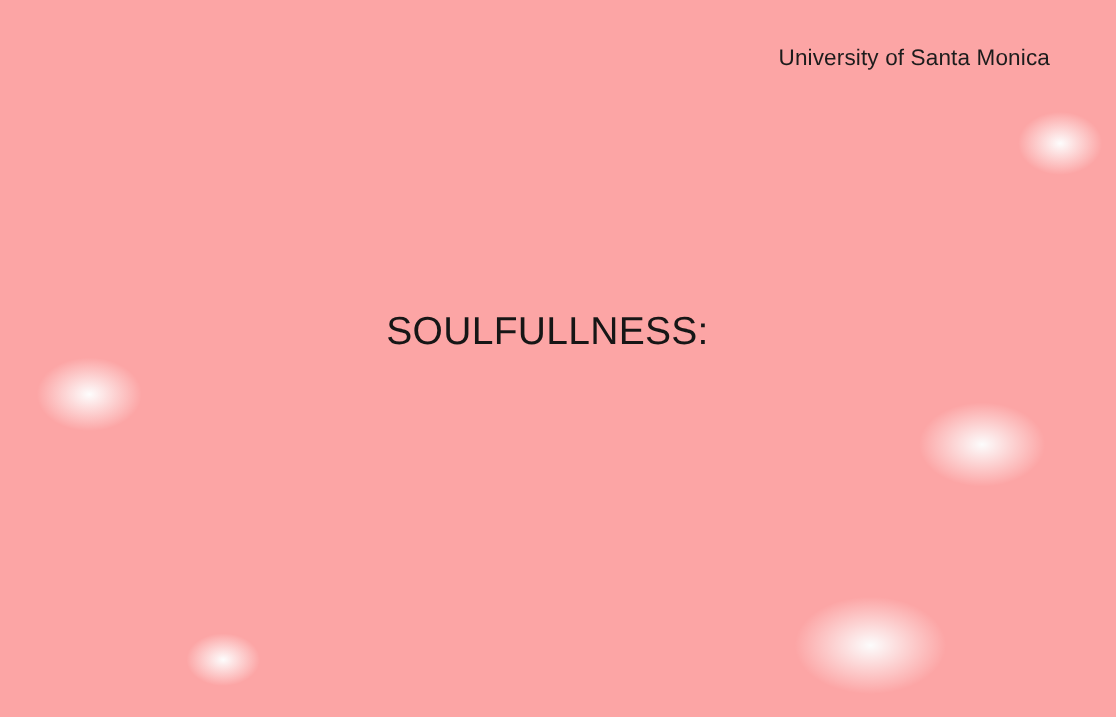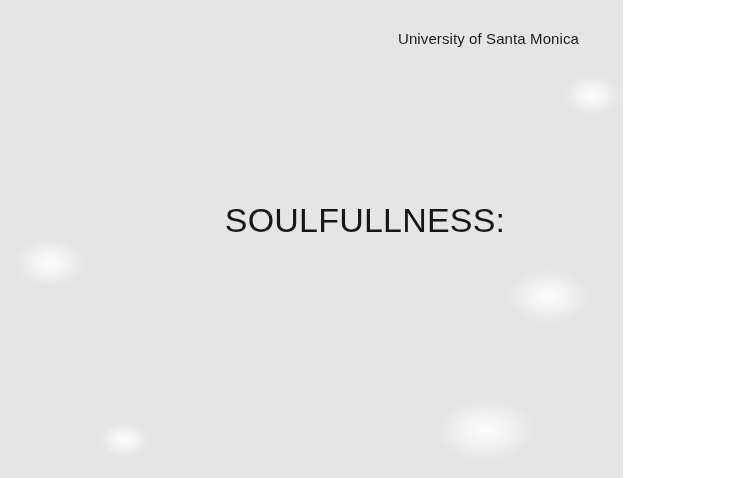--- a/index.html
+++ b/index.html
@@ -8,23 +8,23 @@
     padding: 0;
   }
 
   body {
     background: #ffffff;
     font-family: "Liberation Sans", sans-serif;
   }
 
   .slide {
     position: relative;
-    width: 623px;
+    width: 744px;
     height: 478px;
-    background: #e5e5e5;
+    background: #fca5a5;
     overflow: hidden;
     -webkit-font-smoothing: antialiased;
   }
 
   
   .scan-texture {
     position: absolute;
     inset: 0;
     pointer-events: none;
     background:
@@ -57,21 +57,21 @@
   .title-block {
     position: absolute;
     top: 203px;
     left: 0;
     width: 730px;
     text-align: center;
   }
 
   .title-line {
     display: block;
-    font-size: 34px;
+    font-size: 26px;
     line-height: 34px;
     font-weight: 400;
     color: #161616;
     letter-spacing: 0.2px;
     white-space: nowrap;
   }
 </style>
 </head>
 <body>
 

